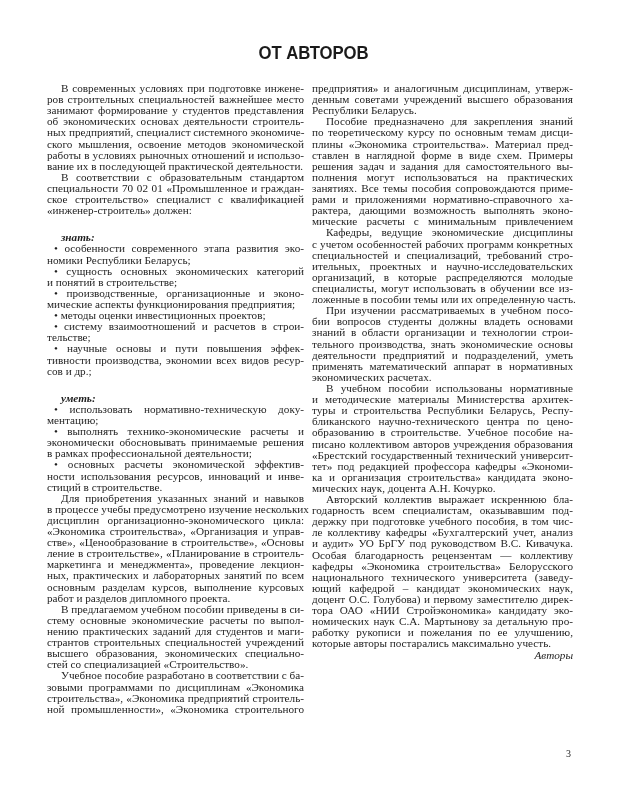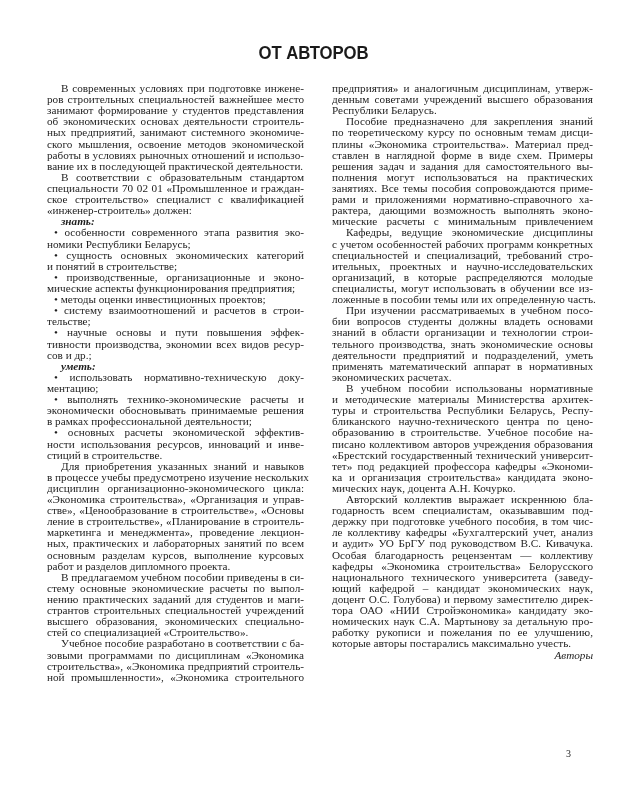--- a/index.html
+++ b/index.html
@@ -8,43 +8,43 @@
     position: absolute; left: 0; top: 42px; width: 627px; text-align: center;
     font-family: "Liberation Sans", sans-serif; font-weight: bold; font-size: 19px;
     letter-spacing: 0; color: #1a1a1a; transform: scaleX(0.88);
   }
   .col {
     position: absolute; top: 83px;
     font-family: Liberation Serif, serif; font-size: 11.2px; line-height: 11.12px;
     text-align: justify; color: #1e1e1e;
   }
   .col.left { left: 47px; width: 257px; }
-  .col.right { left: 332px; width: 261px; }
+  .col.right { left: 312px; width: 261px; }
   .line { display: block; white-space: nowrap; text-align-last: justify; height: 11.12px; overflow: visible; }
   .line.last { text-align-last: left; }
   .line.indent { padding-left: 14px; }
   .line.bul { padding-left: 7px; }
-  .line.ital { font-style: italic; font-weight: bold; padding-left: 14px; text-align-last: left; }
+  .line.ital { font-style: italic; font-weight: bold; padding-left: 14px; text-align-last: left; margin-top: 16px; }
   .line.sign { text-align-last: right; font-style: italic; }
   .page-num {
     position: absolute; left: 566px; top: 748px;
     font-family: "Liberation Serif", serif; font-size: 10px; color: #222;
   }
 </style>
 </head>
 <body>
 
 <div class="title">ОТ АВТОРОВ</div>
 
 <div class="col left" id="leftCol">
     <span class="line indent">В современных условиях при подготовке инжене-</span>
     <span class="line ">ров строительных специальностей важнейшее место</span>
     <span class="line ">занимают формирование у студентов представления</span>
     <span class="line ">об экономических основах деятельности строитель-</span>
-    <span class="line ">ных предприятий, занимают системного экономиче-</span>
+    <span class="line ">ных предприятий, специалист системного экономиче-</span>
     <span class="line ">ского мышления, освоение методов экономической</span>
     <span class="line ">работы в условиях рыночных отношений и использо-</span>
     <span class="line last">вание их в последующей практической деятельности.</span>
     <span class="line indent">В соответствии с образовательным стандартом</span>
     <span class="line ">специальности 70 02 01 «Промышленное и граждан-</span>
     <span class="line ">ское строительство» специалист с квалификацией</span>
     <span class="line last">«инженер-строитель» должен:</span>
     <span class="line ital">знать:</span>
     <span class="line bul">• особенности современного этапа развития эко-</span>
     <span class="line last">номики Республики Беларусь;</span>

